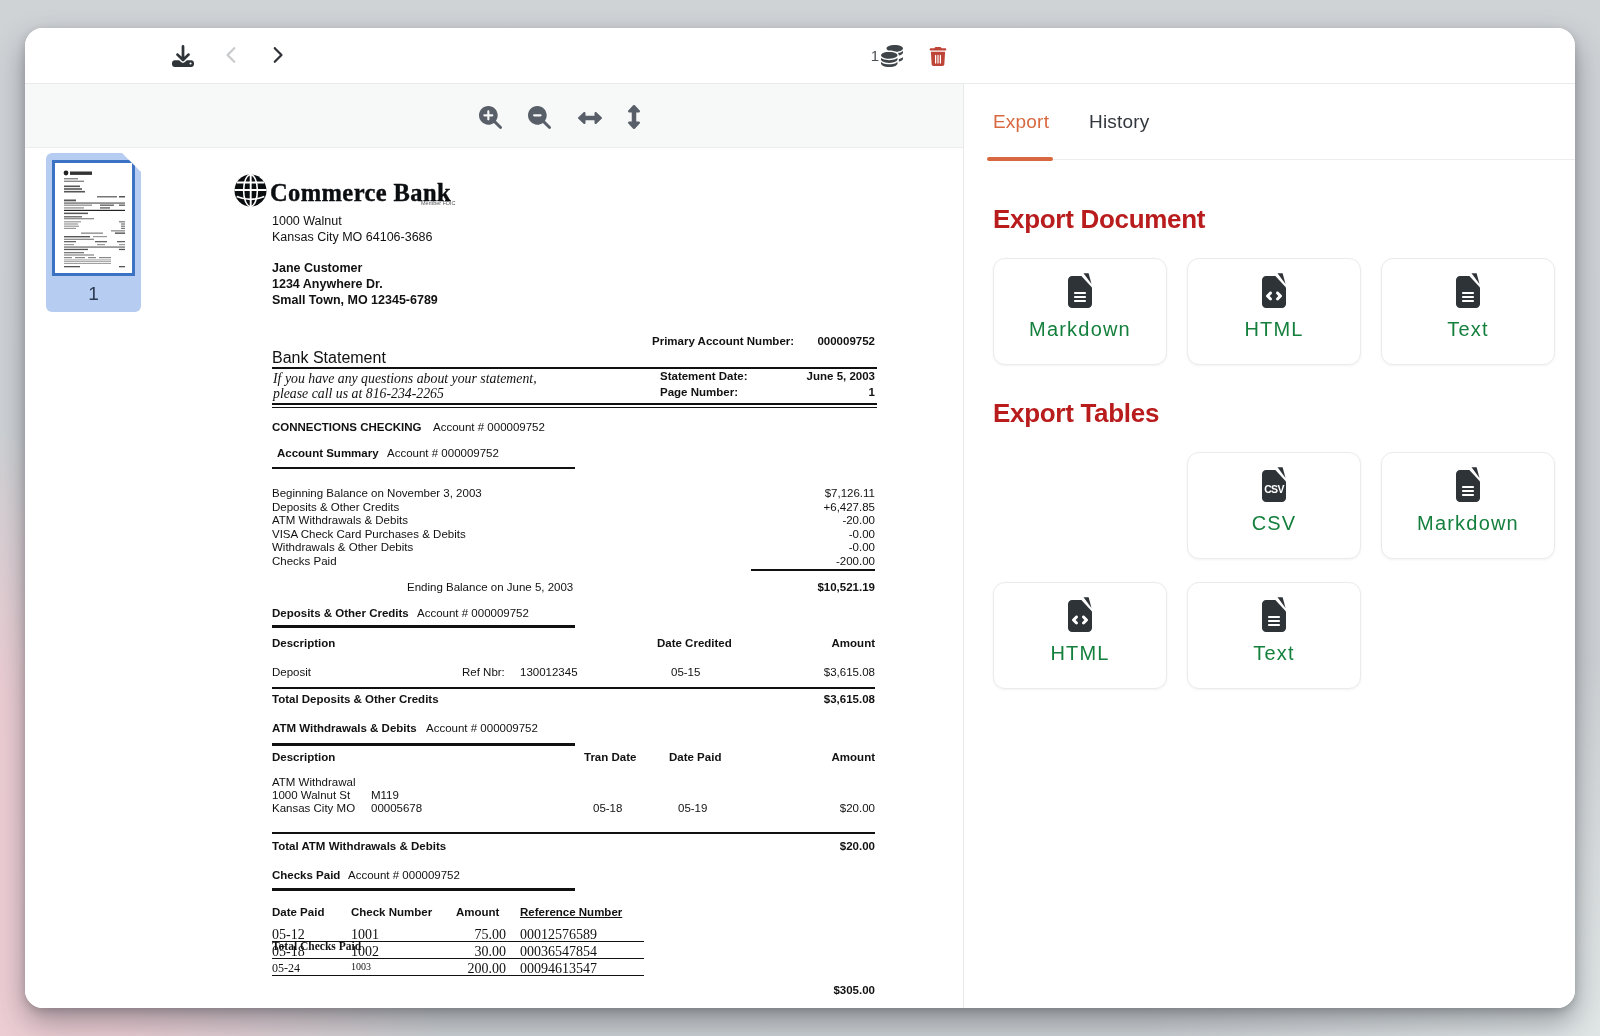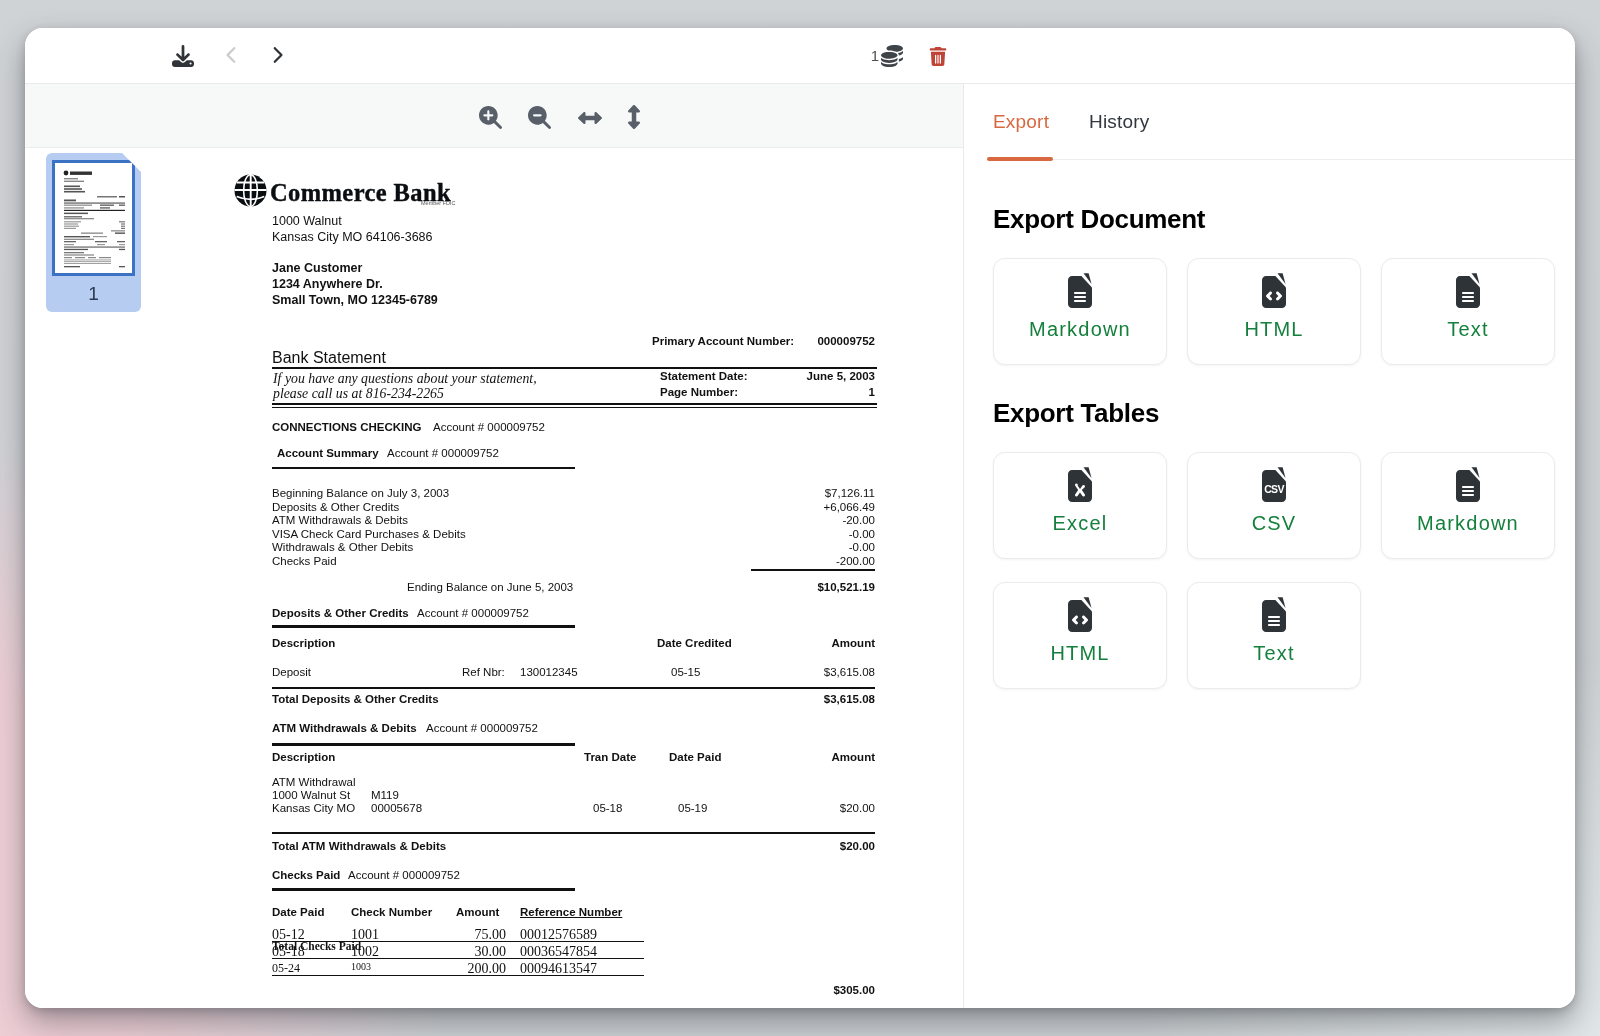--- a/index.html
+++ b/index.html
@@ -32,21 +32,21 @@
 .s { position:absolute; font-size:11.5px; color:#111; white-space:nowrap; line-height:1.2; }
 .b { font-weight:bold; }
 .ser { font-family:"Liberation Serif", serif; }
 .it { font-style:italic; }
 .ln { position:absolute; background:#111; height:2px; }
 
 .panel { position:absolute; left:938px; top:56px; width:612px; height:924px; background:#fff; border-left:1px solid #e8e9ea; }
 .tab { position:absolute; font-size:19px; letter-spacing:0.2px; }
 .tabline { position:absolute; left:23px; top:75px; width:589px; height:1px; background:#ededee; }
 .tabact { position:absolute; left:23px; top:73px; width:66px; height:4px; background:#d8683f; border-radius:2px; }
-.h2 { position:absolute; font-size:26px; font-weight:bold; color:#000000; letter-spacing:-0.3px; }
+.h2 { position:absolute; font-size:26px; font-weight:bold; color:#b91c1c; letter-spacing:-0.3px; }
 .ecard { position:absolute; width:174px; height:107px; background:#fff; border:1px solid #eaebec; border-radius:12px; box-shadow:0 1px 3px rgba(0,0,0,0.05); text-align:center; }
 .ecard svg { position:absolute; left:50%; transform:translateX(-50%); top:17px; }
 .ecard .lbl { position:absolute; left:0; top:59px; width:100%; font-size:20px; letter-spacing:1.2px; color:#15803d; }
 </style>
 </head>
 <body>
 <div class="card">
 
   <div class="topbar">
     <svg class="tb-ic" style="left:147px; top:17px;" width="22" height="22" viewBox="0 0 512 512" fill="#2f3438">
@@ -170,24 +170,24 @@
         <div class="s b" style="right:88px; top:222px;">June 5, 2003</div>
         <div class="s b" style="left:635px; top:238px;">Page Number:</div>
         <div class="s b" style="right:88px; top:238px;">1</div>
         <div class="ln" style="left:247px; top:255px; width:605px; height:2px;"></div>
         <div class="ln" style="left:247px; top:258.5px; width:605px; height:1.8px;"></div>
         <div class="s b" style="left:247px; top:273px;">CONNECTIONS CHECKING</div>
         <div class="s " style="left:408px; top:273px;">Account # 000009752</div>
         <div class="s b" style="left:252px; top:299px;">Account Summary</div>
         <div class="s " style="left:362px; top:299px;">Account # 000009752</div>
         <div class="ln" style="left:247px; top:319px; width:303px; height:2px;"></div>
-        <div class="s " style="left:247px; top:339px;">Beginning Balance on July 3, 2003</div>
+        <div class="s " style="left:247px; top:339px;">Beginning Balance on November 3, 2003</div>
         <div class="s " style="right:88px; top:339px;">$7,126.11</div>
         <div class="s " style="left:247px; top:352.5px;">Deposits &amp; Other Credits</div>
-        <div class="s " style="right:88px; top:352.5px;">+6,066.49</div>
+        <div class="s " style="right:88px; top:352.5px;">+6,427.85</div>
         <div class="s " style="left:247px; top:366px;">ATM Withdrawals &amp; Debits</div>
         <div class="s " style="right:88px; top:366px;">-20.00</div>
         <div class="s " style="left:247px; top:379.5px;">VISA Check Card Purchases &amp; Debits</div>
         <div class="s " style="right:88px; top:379.5px;">-0.00</div>
         <div class="s " style="left:247px; top:393px;">Withdrawals &amp; Other Debits</div>
         <div class="s " style="right:88px; top:393px;">-0.00</div>
         <div class="s " style="left:247px; top:406.5px;">Checks Paid</div>
         <div class="s " style="right:88px; top:406.5px;">-200.00</div>
         <div class="ln" style="left:726px; top:421px; width:124px; height:2px;"></div>
         <div class="s " style="left:382px; top:433px;">Ending Balance on June 5, 2003</div>
@@ -278,28 +278,20 @@
         <svg style="overflow:visible" width="24" height="32" viewBox="0 0 384 512" fill="#2e3338">
           <path d="M64 0C28.7 0 0 28.7 0 64V448c0 35.3 28.7 64 64 64H320c35.3 0 64-28.7 64-64V184L214 0H64z"></path>
           <path d="M248 -43L330 -43L376 126z"></path>
           <path fill="#fff" d="M112 256H272c8.8 0 16 7.2 16 16s-7.2 16-16 16H112c-8.8 0-16-7.2-16-16s7.2-16 16-16zm0 64H272c8.8 0 16 7.2 16 16s-7.2 16-16 16H112c-8.8 0-16-7.2-16-16s7.2-16 16-16zm0 64H272c8.8 0 16 7.2 16 16s-7.2 16-16 16H112c-8.8 0-16-7.2-16-16s7.2-16 16-16z"></path>
         </svg>
         <div class="lbl">Text</div>
       </div>
 
     <div class="h2" style="left:29px; top:314px;">Export Tables</div>
 
-    <div class="ecard" style="left:29px; top:368px;" id="c-xls">
-        <svg style="overflow:visible" width="24" height="32" viewBox="0 0 384 512" fill="#2e3338">
-          <path d="M64 0C28.7 0 0 28.7 0 64V448c0 35.3 28.7 64 64 64H320c35.3 0 64-28.7 64-64V184L214 0H64z"></path>
-          <path d="M248 -43L330 -43L376 126z"></path>
-          <path fill="#fff" d="M155.7 250.2L192 302.1l36.3-51.9c7.6-10.9 22.6-13.5 33.4-5.9s13.5 22.6 5.9 33.4L221.3 320l46.4 66.2c7.6 10.9 5 25.8-5.9 33.4s-25.8 5-33.4-5.9L192 361.9l-36.3 51.9c-7.6 10.9-22.6 13.5-33.4 5.9s-13.5-22.6-5.9-33.4L162.7 320l-46.4-66.2c-7.6-10.9-5-25.8 5.9-33.4s25.8-5 33.4 5.9z"></path>
-        </svg>
-        <div class="lbl">Excel</div>
-      </div>
     <div class="ecard" style="left:223px; top:368px;" id="c-csv">
         <svg style="overflow:visible" width="24" height="32" viewBox="0 0 384 512" fill="#2e3338">
           <path d="M64 0C28.7 0 0 28.7 0 64V448c0 35.3 28.7 64 64 64H320c35.3 0 64-28.7 64-64V184L214 0H64z"></path>
           <path d="M248 -43L330 -43L376 126z"></path>
           <text x="192" y="372" font-family="Liberation Sans, sans-serif" font-size="168" font-weight="bold" fill="#fff" text-anchor="middle" letter-spacing="-10">CSV</text>
         </svg>
         <div class="lbl">CSV</div>
       </div>
     <div class="ecard" style="left:417px; top:368px;" id="c-md2">
         <svg style="overflow:visible" width="24" height="32" viewBox="0 0 384 512" fill="#2e3338">

